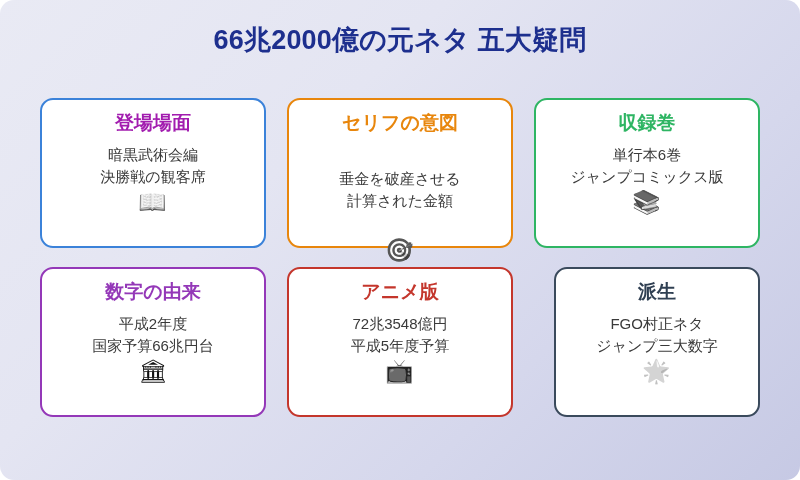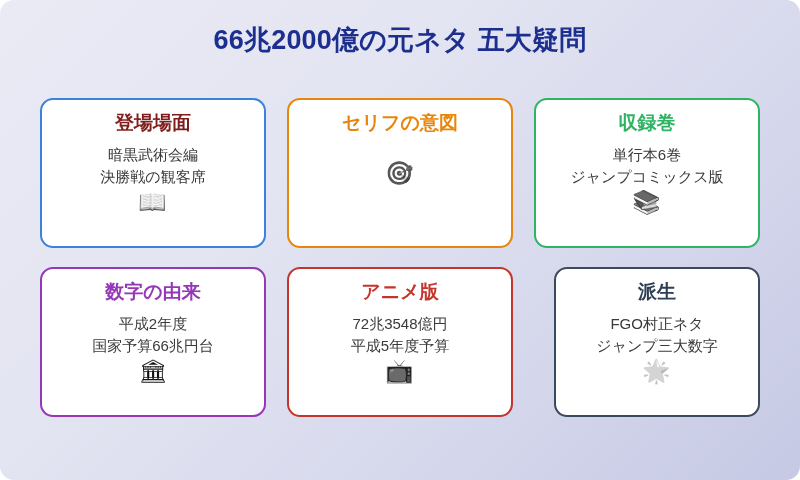--- a/index.html
+++ b/index.html
@@ -85,21 +85,21 @@
     margin-top: 4px;
     font-size: 23px;
     line-height: 1;
     color: #111111;
     filter: grayscale(100%);
     text-align: center;
   }
 
   
   .card-0 { border-color: #3b82d9; }
-  .card-0 .card-heading { color: #7f1d1d; }
+  .card-0 .card-heading { color: #a21caf; }
   .card-1 { border-color: #e8860c; gap: 24px; }
   .card-1 .card-heading { color: #e8860c; }
   .card-2 { border-color: #2eb563; }
   .card-2 .card-heading { color: #2eb563; }
   .card-3 { border-color: #9438b8; }
   .card-3 .card-heading { color: #9438b8; }
   .card-4 { border-color: #c4362c; }
   .card-4 .card-heading { color: #c4362c; }
   .card-5 { border-color: #3a4a5c; margin-left: 20px; }
   .card-5 .card-heading { color: #2f3f52; }
@@ -117,20 +117,24 @@
       <div class="card-heading">登場場面</div>
       <div class="card-body">
         <span class="line">暗黒武術会編</span>
         <span class="line">決勝戦の観客席</span>
       </div>
       <div class="card-icon">📖</div>
     </div>
 
     <div class="card card-1">
       <div class="card-heading">セリフの意図</div>
+      <div class="card-body">
+        <span class="line">垂金を破産させる</span>
+        <span class="line">計算された金額</span>
+      </div>
       <div class="card-icon">🎯</div>
     </div>
 
     <div class="card card-2">
       <div class="card-heading">収録巻</div>
       <div class="card-body">
         <span class="line">単行本6巻</span>
         <span class="line">ジャンプコミックス版</span>
       </div>
       <div class="card-icon">📚</div>

